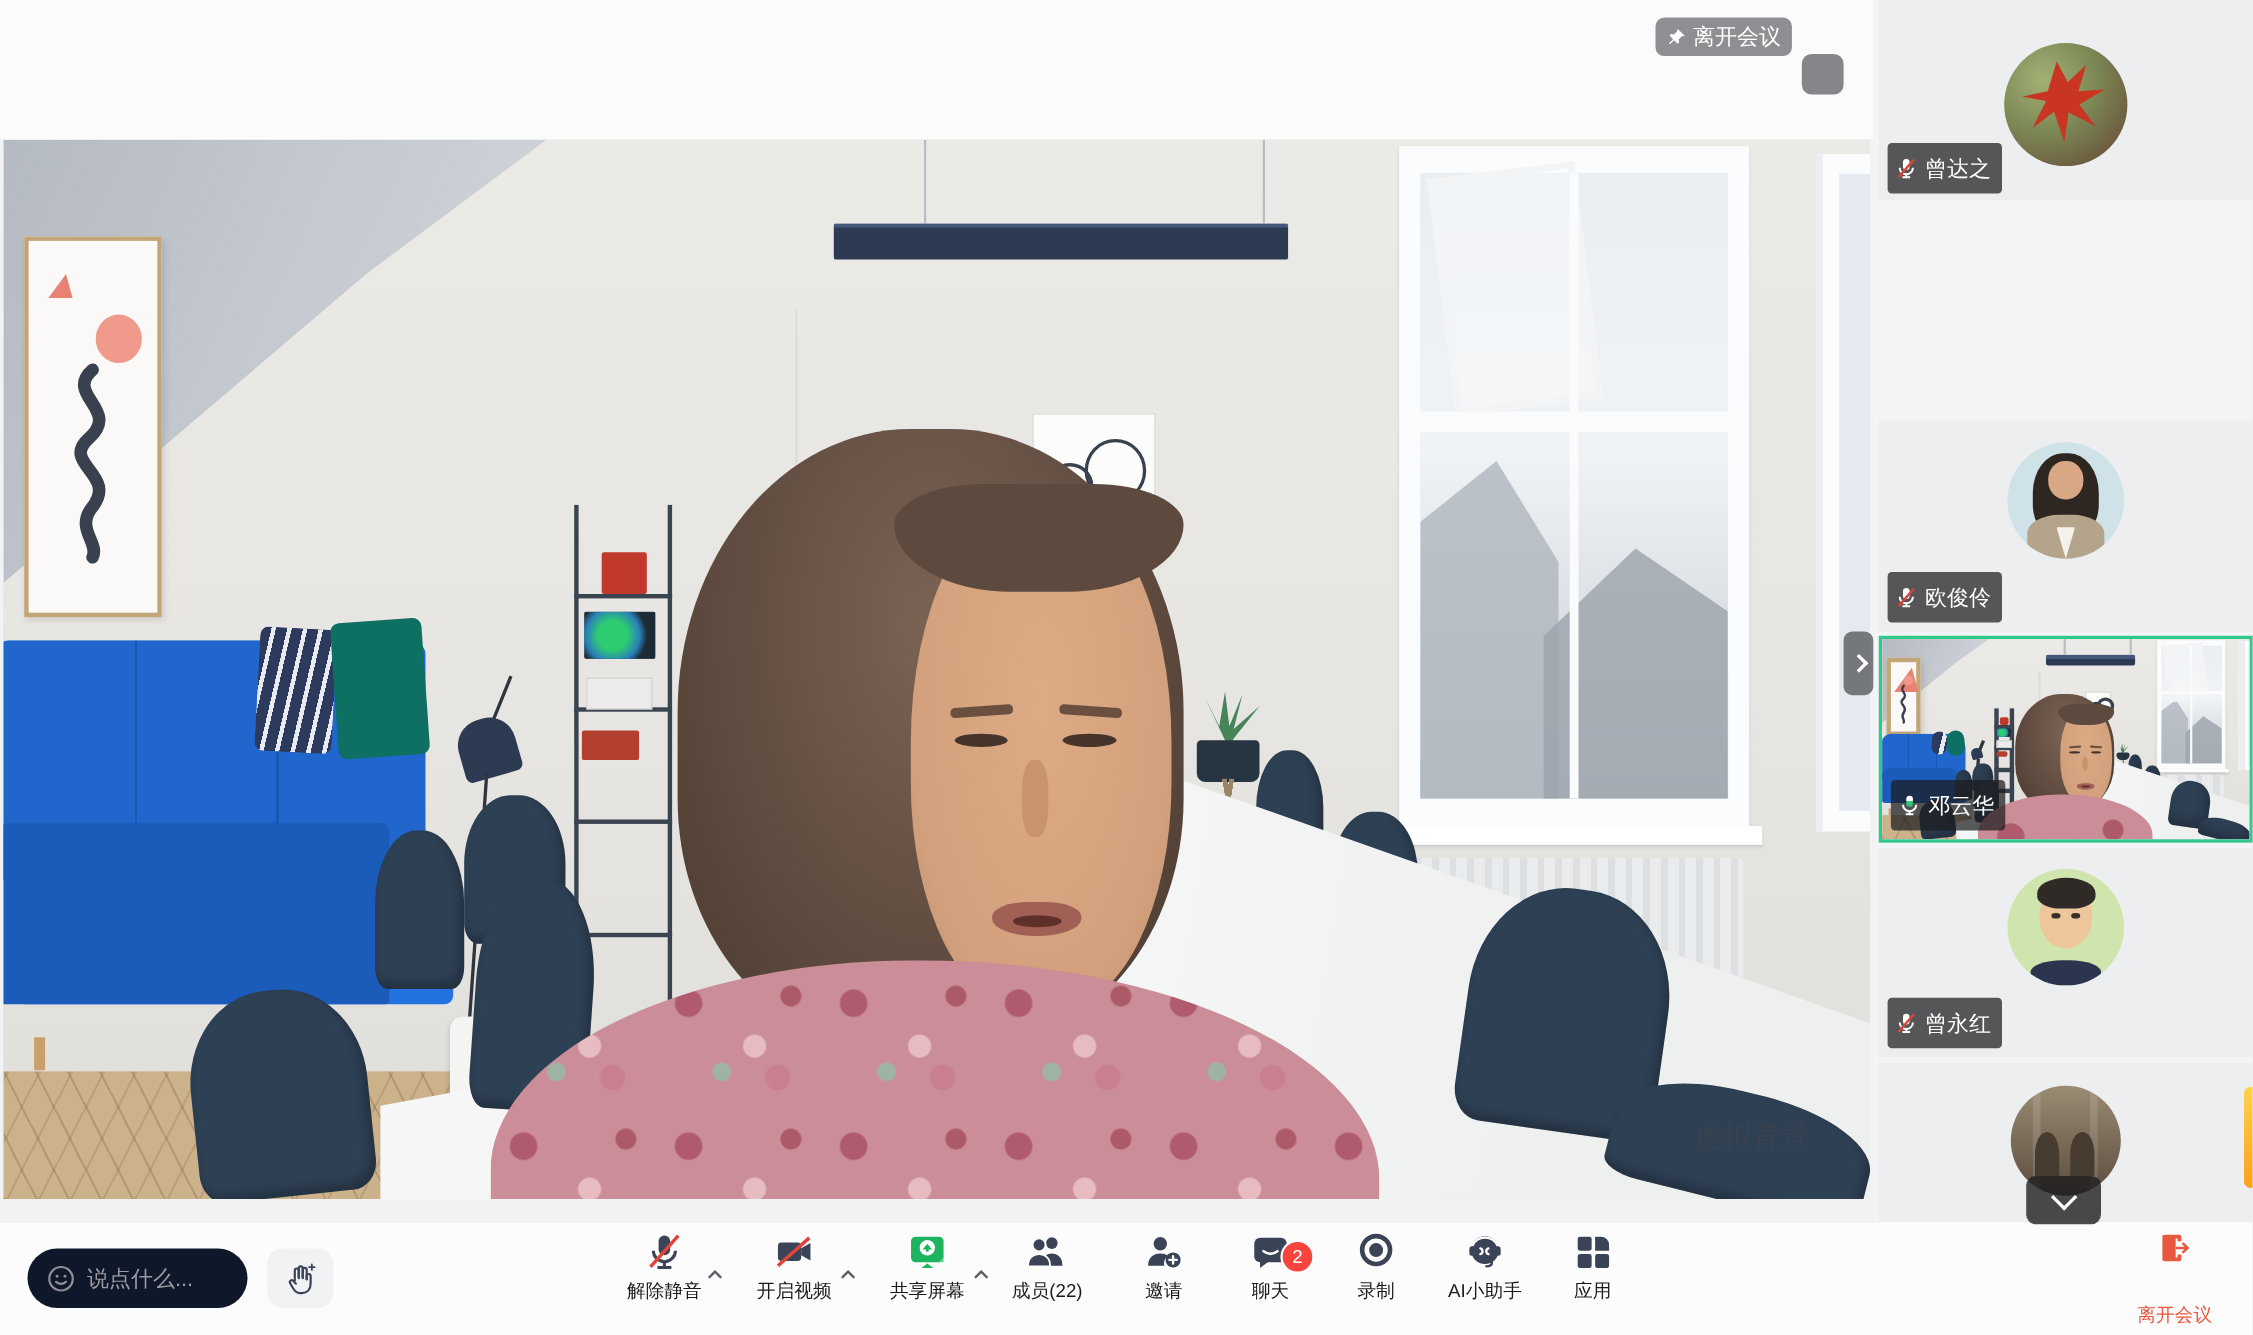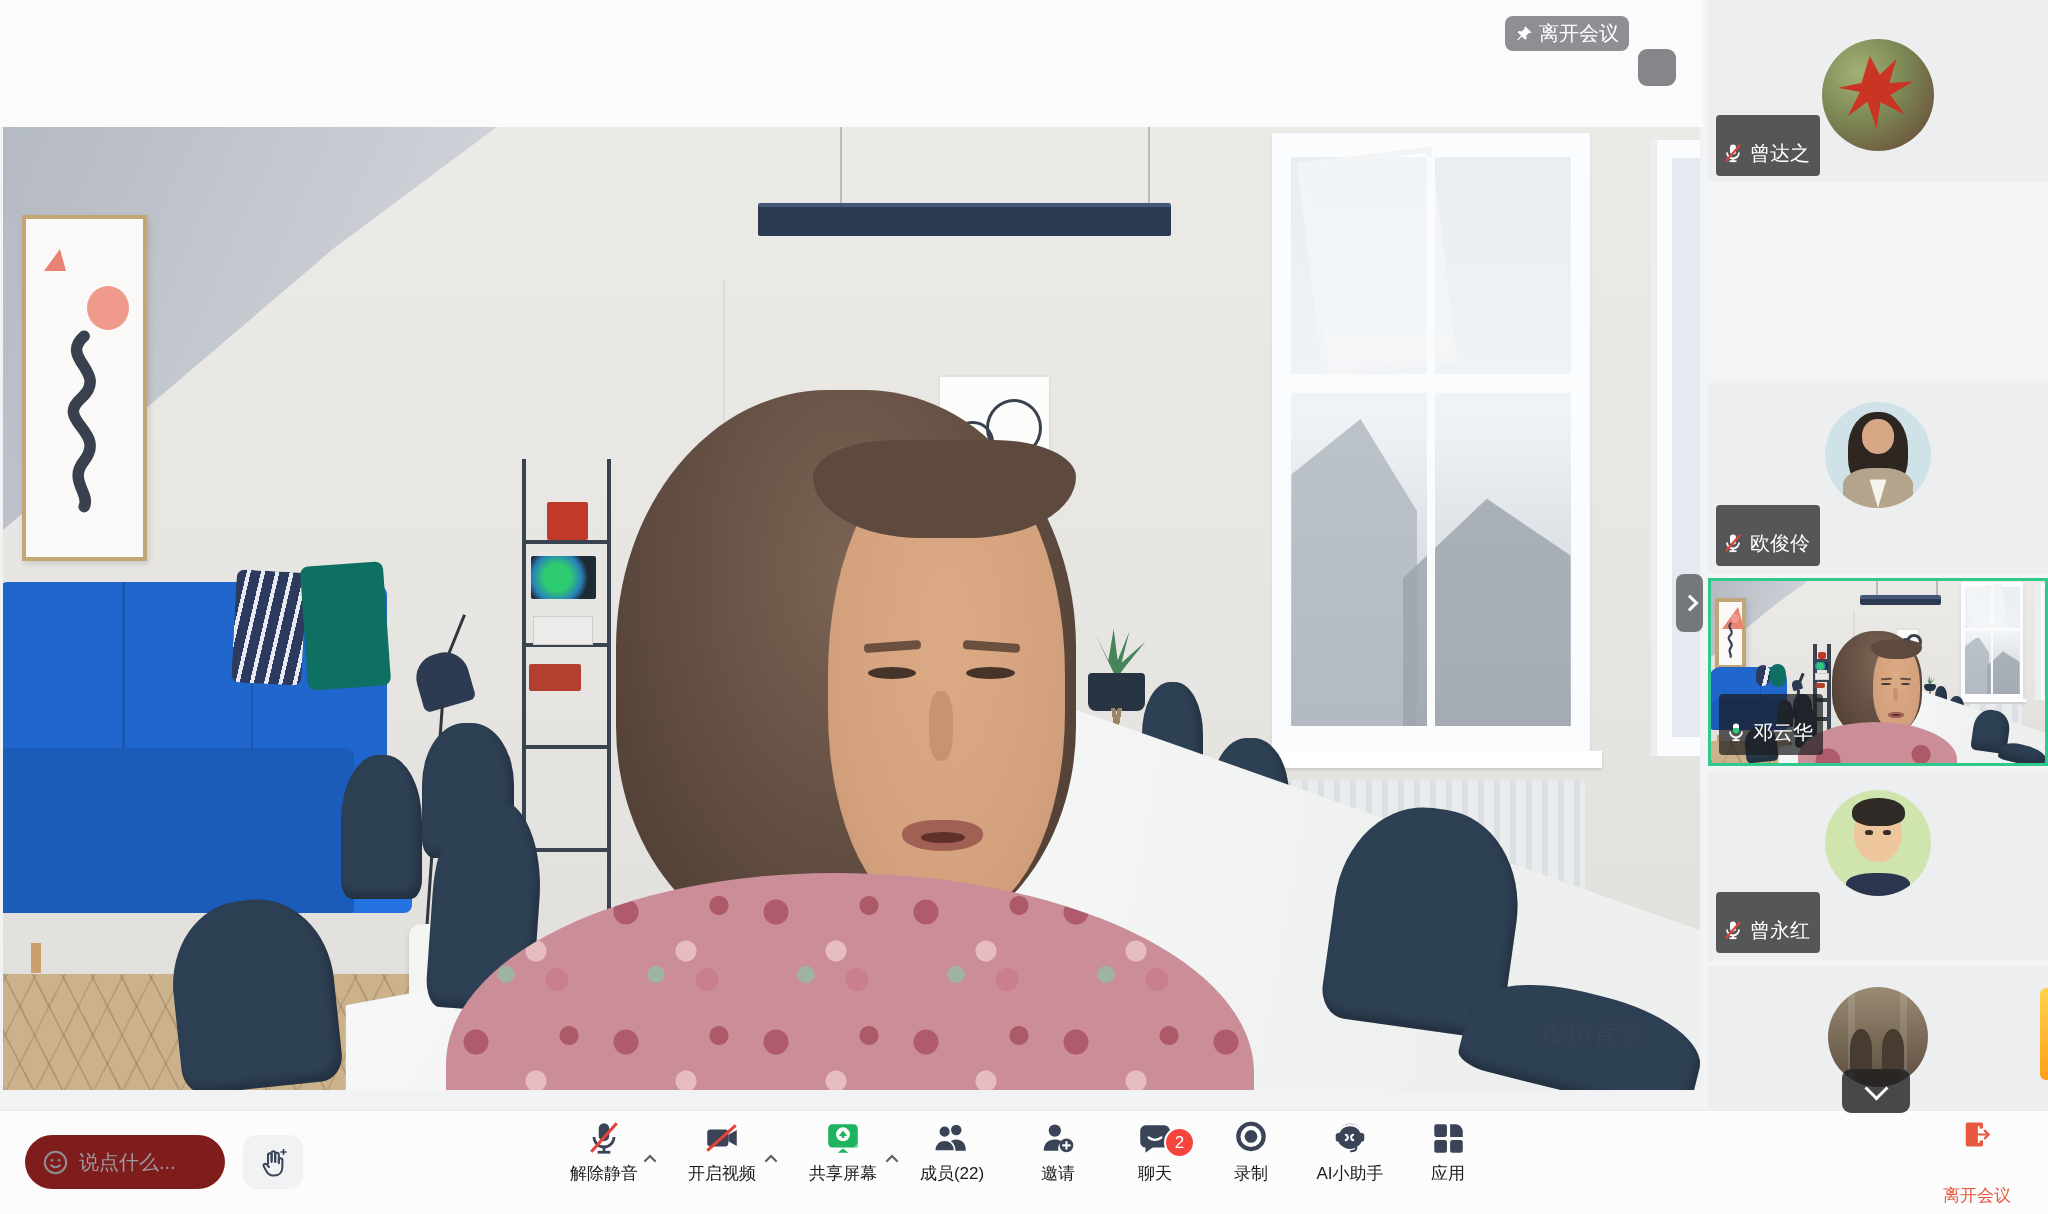--- a/index.html
+++ b/index.html
@@ -107,21 +107,21 @@
   
   .sidebar{position:absolute;left:1703px;top:0;width:345px;height:1110px;background:#f3f4f6;}
   .tile{position:absolute;left:5px;width:340px;background:#edeef0;overflow:hidden;}
   .t1{top:0;height:182px;}
   .t2{top:187px;height:191px;}
   .t3{top:383px;height:191px;}
   .t4{top:578px;height:188px;border:3px solid #2fc98c;box-sizing:border-box;background:#dfe0e2;}
   .t5{top:771px;height:190px;}
   .t6{top:966px;height:144px;}
   .tag{position:absolute;left:8px;bottom:8px;height:46px;background:rgba(28,28,30,.72);border-radius:4px;
-    display:flex;align-items:center;gap:6px;padding:15px 10px 0 6px;color:#fff;font-size:20px;z-index:5;white-space:nowrap;}
+    display:flex;align-items:center;gap:6px;padding:0 10px 0 6px;color:#fff;font-size:20px;z-index:5;white-space:nowrap;}
   .t1 .tag{bottom:6px;}
   .avatar{position:absolute;left:50%;top:50%;border-radius:50%;overflow:hidden;}
   .avatar *{position:absolute;}
   .av-maple{width:112px;height:112px;margin:-66px 0 0 -56px;background:radial-gradient(circle at 32% 30%,#a3b075,#7d8a56 42%,#6b543c 85%);}
   .av-portrait{width:106px;height:106px;margin:-63px 0 0 -53px;background:#cfe2e8;}
   .av-portrait .hairp{left:22%;top:9%;width:56%;height:74%;background:#2e2620;border-radius:46% 46% 40% 40%;}
   .av-portrait .facep{left:35%;top:16%;width:30%;height:33%;background:#d8a886;border-radius:48%;}
   .av-portrait .bodyp{left:17%;bottom:0;width:66%;height:38%;background:#b5a48c;border-radius:42% 42% 0 0;}
   .av-portrait .shirtp{left:42%;bottom:0;width:16%;height:27%;background:#f5f2ec;clip-path:polygon(0 0,100% 0,50% 100%);}
   .av-cartoon{width:106px;height:106px;margin:-63px 0 0 -53px;background:#cfe5ad;}
@@ -144,21 +144,21 @@
   .pier .bodym{left:44%;top:53%;width:56%;height:47%;background:#3c4a3e;border-radius:40% 26% 0 0;}
   .pier .wm2{right:8px;bottom:12px;font-size:13px;color:rgba(80,80,86,.55);}
   .more-btn{position:absolute;left:139px;top:1069px;width:68px;height:44px;background:rgba(25,25,28,.78);border-radius:9px;
     display:flex;align-items:center;justify-content:center;cursor:pointer;z-index:8;}
   .more-btn .chevd{width:14px;height:14px;border-right:3px solid #fff;border-bottom:3px solid #fff;transform:rotate(45deg);margin-top:-6px;}
   .orange-strip{position:absolute;left:337px;top:988px;width:8px;height:92px;border-radius:6px 0 0 6px;
     background:linear-gradient(180deg,#ffd34d,#ff9f1a);z-index:9;}
 
   
   .toolbar{position:absolute;left:0;top:1110px;width:2048px;height:104px;background:#fcfcfd;border-top:1px solid #ebebed;}
-  .chat-pill{position:absolute;left:25px;top:24px;width:200px;height:54px;border-radius:27px;background:#7f1d1d;
+  .chat-pill{position:absolute;left:25px;top:24px;width:200px;height:54px;border-radius:27px;background:#0f172a;
     display:flex;align-items:center;gap:10px;padding-left:17px;box-sizing:border-box;cursor:text;}
   .chat-pill span{font-size:20px;color:#9b9ba1;}
   .hand-btn{position:absolute;left:243px;top:24px;width:60px;height:54px;border-radius:14px;background:#f1f2f4;
     display:flex;align-items:center;justify-content:center;cursor:pointer;}
   .tbtn{position:absolute;top:8px;width:96px;height:88px;display:flex;flex-direction:column;align-items:center;gap:5px;cursor:pointer;}
   .tbtn .lbl{font-size:17px;color:#1b1b1f;white-space:nowrap;}
   .tbtn.leave .lbl{color:#e8583f;}
   .acc-chev{position:absolute;top:42px;cursor:pointer;}
   .badge{position:absolute;left:1164px;top:16px;width:27px;height:27px;border-radius:50%;background:#f5453d;border:2px solid #fff;
     color:#fff;font-size:17px;display:flex;align-items:center;justify-content:center;z-index:4;box-sizing:content-box;}

